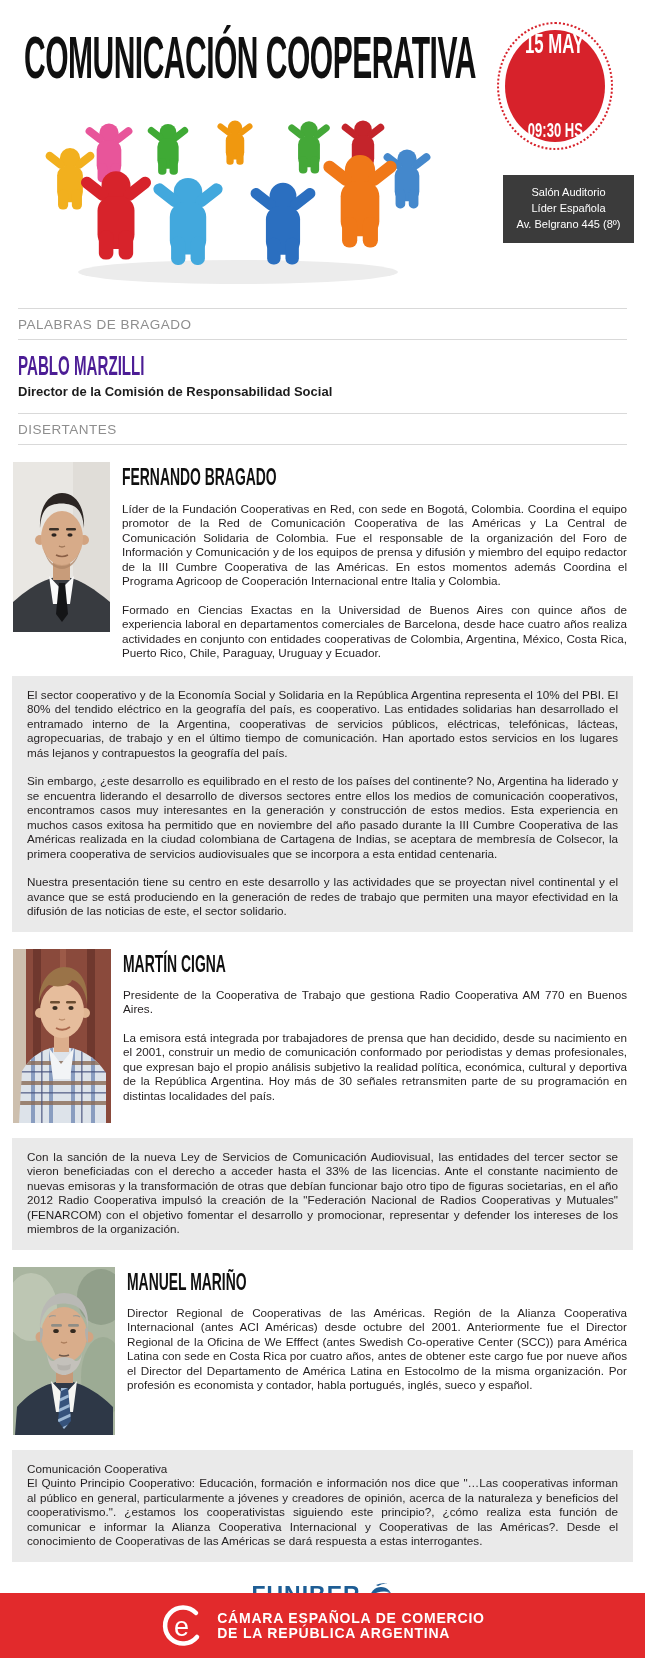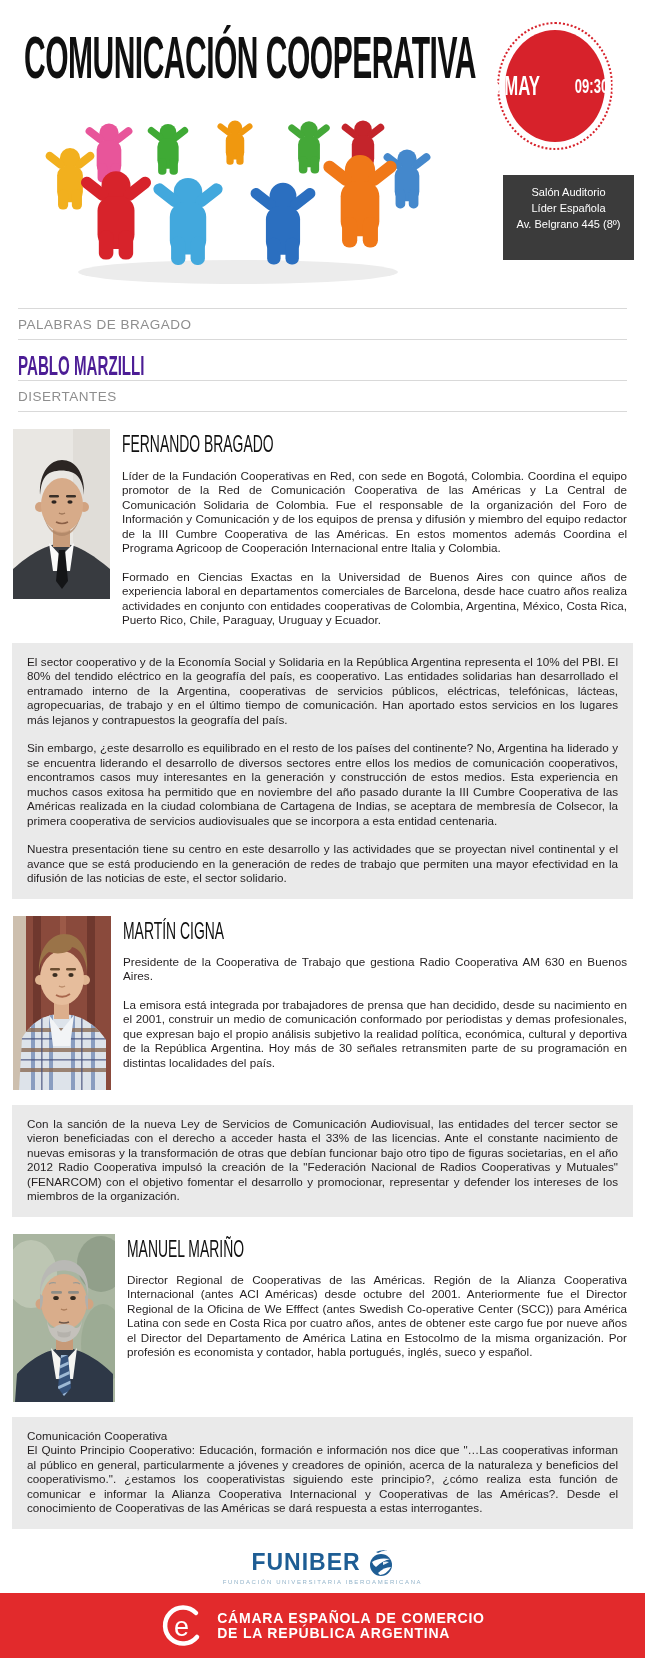--- a/index.html
+++ b/index.html
@@ -12,35 +12,35 @@
   
   .header { position:relative; height:300px; }
   .event-title {
     position:absolute; left:24px; top:28px;
     font-size:60px; font-weight:bold; letter-spacing:-1px; color:#101010;
     white-space:nowrap; transform:scaleX(.50); transform-origin:left top; line-height:1;
   }
   .badge {
     position:absolute; left:505px; top:30px; width:100px; height:112px;
     background:#d7222b; border-radius:50%;
-    display:flex; flex-direction:row; align-items:center; justify-content:center;
+    display:flex; flex-direction:column; align-items:center; justify-content:space-between;
   }
   .badge::before {
     content:""; position:absolute; inset:-8px; border:2px dotted #d7222b; border-radius:50%;
   }
   .badge .date {
     color:#fff; font-weight:bold; font-size:27px; line-height:1.05;
     transform:scaleX(.62); white-space:nowrap;
   }
   .badge .time {
     color:#fff; font-weight:bold; font-size:21px; line-height:1.15;
     transform:scaleX(.62); white-space:nowrap;
   }
   .venue-box {
-    position:absolute; left:503px; top:175px; width:131px; height:85px;
+    position:absolute; left:503px; top:175px; width:131px; height:68px;
     background:#3b3b3b; color:#fff; text-align:center;
     font-size:11px; line-height:16px; padding-top:9px;
   }
   .clay { position:absolute; left:38px; top:104px; width:395px; height:188px; }
   
   .rule { border-top:1px solid #d9d9d9; margin:0 18px; }
   .rule-first { margin-top:8px; }
   .section-label {
     margin:0 18px; padding:8px 0 7px;
     color:#8e8e8e; font-size:13.5px; letter-spacing:.5px;
@@ -50,21 +50,21 @@
     margin:12px 18px 0; font-size:27px; font-weight:bold; color:#4c1d95;
     line-height:1.05;
   }
   .opening-name .cond { transform:scaleX(.56); }
   .opening-role { margin:4px 18px 14px; font-size:13px; font-weight:bold; color:#1c1c1c; }
   
   .speaker { display:flex; margin:17px 18px 0 13px; }
   .photo { flex:0 0 auto; margin-right:12px; background:#ddd; }
   .speaker-body { flex:1; min-width:0; }
   .speaker-name {
-    margin:2px 0 12px; font-size:24px; font-weight:normal; color:#101010; line-height:1.05;
+    margin:2px 0 12px; font-size:24px; font-weight:bold; color:#101010; line-height:1.05;
   }
   .speaker-name .cond { transform:scaleX(.58); }
   .speaker-body p, .abstract p {
     font-size:11.7px; line-height:14.5px; text-align:justify; color:#231f20;
     margin-bottom:14px;
   }
   .speaker-body p:last-child, .abstract p:last-child { margin-bottom:0; }
   .abstract {
     background:#eaeaea; margin:15px 12px 0; padding:12px 15px 13px;
   }
@@ -132,20 +132,21 @@
     </svg>
   </div>
 
   <div class="rule rule-first"></div>
   <div class="section-label">PALABRAS DE BRAGADO</div>
   <div class="rule"></div>
 
   <div class="opening-name">
     <span class="cond">PABLO MARZILLI</span>
   </div>
+  <div class="opening-role">Director de la Comisión de Responsabilidad Social</div>
 
   <div class="rule"></div>
   <div class="section-label">DISERTANTES</div>
   <div class="rule"></div>
 
   <div class="speaker">
     <svg class="photo" width="97" height="170" viewBox="0 0 97 170">
       <rect width="97" height="170" fill="#e9e7e3"></rect>
       <rect x="60" width="37" height="170" fill="#e0ddd8"></rect>
       <path d="M0,170 L0,140 C18,124 30,119 36,117 L48,113 L61,117 C70,120 80,126 97,140 L97,170 Z" fill="#383b40"></path>
@@ -215,21 +216,21 @@
       <rect x="53" y="52" width="10" height="2.4" rx="1.2" fill="#6b4e32"></rect>
       <ellipse cx="42" cy="59" rx="2.6" ry="2" fill="#3a2e22"></ellipse>
       <ellipse cx="58" cy="59" rx="2.6" ry="2" fill="#3a2e22"></ellipse>
       <path d="M46,70 Q49,72 52,70" stroke="#b98a68" stroke-width="1.4" fill="none"></path>
       <path d="M43,79 Q50,83 57,78" stroke="#a8674c" stroke-width="1.8" fill="none"></path>
     </svg>
     <div class="speaker-body">
       <div class="speaker-name">
         <span class="cond">MARTÍN CIGNA</span>
       </div>
-      <p>Presidente de la Cooperativa de Trabajo que gestiona Radio Cooperativa AM 630 en Buenos Aires.</p>
+      <p>Presidente de la Cooperativa de Trabajo que gestiona Radio Cooperativa AM 770 en Buenos Aires.</p>
       <p>La emisora está integrada por trabajadores de prensa que han decidido, desde su nacimiento en el 2001, construir un medio de comunicación conformado por periodistas y demas profesionales, que expresan bajo el propio análisis subjetivo la realidad política, económica, cultural y deportiva de la República Argentina. Hoy más de 30 señales retransmiten parte de su programación en distintas localidades del país.</p>
     </div>
   </div>
 
   <div class="abstract">
     <p>Con la sanción de la nueva Ley de Servicios de Comunicación Audiovisual, las entidades del tercer sector se vieron beneficiadas con el derecho a acceder hasta el 33% de las licencias. Ante el constante nacimiento de nuevas emisoras y la transformación de otras que debían funcionar bajo otro tipo de figuras societarias, en el año 2012 Radio Cooperativa impulsó la creación de la "Federación Nacional de Radios Cooperativas y Mutuales" (FENARCOM) con el objetivo fomentar el desarrollo y promocionar, representar y defender los intereses de los miembros de la organización.</p>
   </div>
 
   <div class="speaker">
     <svg class="photo" width="102" height="168" viewBox="0 0 102 168">

